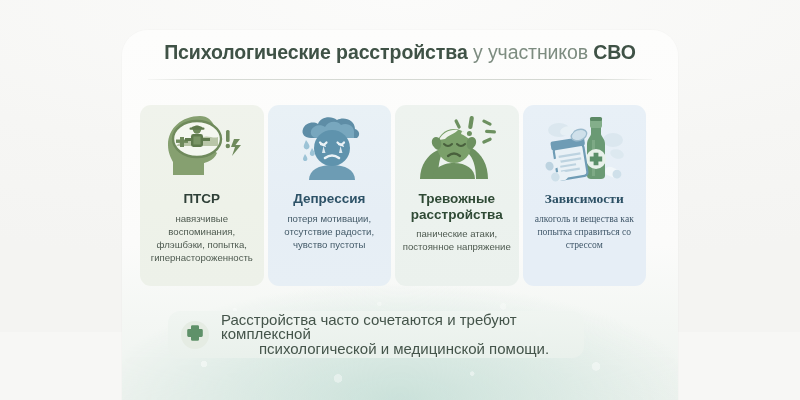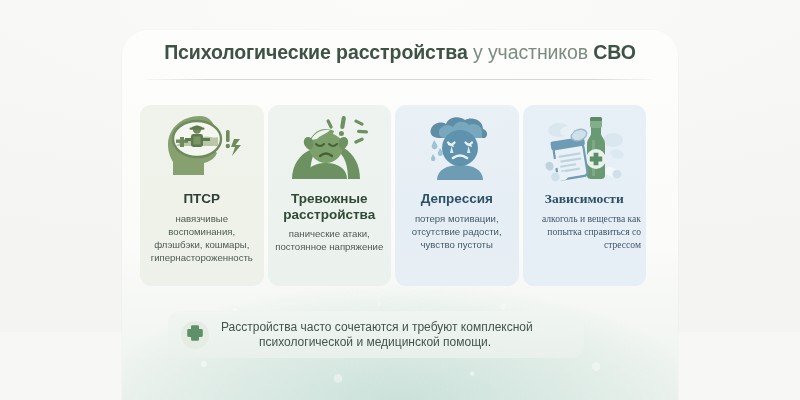--- a/index.html
+++ b/index.html
@@ -142,21 +142,21 @@
   .card-title.sky { color: #2c5064; }
   .card-desc {
     text-align: center;
     font-size: 9.6px;
     line-height: 13.2px;
     margin-top: 5px;
     padding: 0 5px;
     color: #4e5a50;
   }
   .card-desc.blue { color: #435a68; }
-  .card-desc.sky { color: #41586a; text-align: right; }
+  .card-desc.sky { color: #41586a; }
   
   .note {
     position: absolute;
     left: 168px;
     top: 311px;
     width: 416px;
     height: 47px;
     border-radius: 12px;
     background: linear-gradient(180deg, rgba(240,245,241,0.93) 0%, rgba(234,241,236,0.93) 100%);
     display: flex;
@@ -169,21 +169,21 @@
     margin-left: 13px;
     border-radius: 50%;
     background: #e5ece3;
     display: flex;
     align-items: center;
     justify-content: center;
   }
   .note-text {
     margin-left: 12px;
     margin-right: 10px;
-    font-size: 12px;
+    font-size: 15px;
     line-height: 14.6px;
     color: #44544a;
   }
   .note-text .l2 { display: block; margin-left: 38px; }
 </style>
 </head>
 <body>
 
 <div id="stage">
 
@@ -221,21 +221,52 @@
             <rect x="25" y="25" width="6" height="3" fill="#5f7a4d"></rect>
             <rect x="43" y="25" width="7" height="3" fill="#5f7a4d"></rect>
 
             <rect x="66" y="17" width="3.6" height="12" rx="1.5" fill="#6f8a5c"></rect>
             <circle cx="67.8" cy="33" r="2.2" fill="#6f8a5c"></circle>
             <path d="M74 26 L80 26 L75.5 32 L81 32 L72 43 L75 34 L71 34 Z" fill="#6f8a5c"></path>
           </svg>
         </span>
       </div>
       <div class="card-title">ПТСР</div>
-      <div class="card-desc">навязчивые воспоминания, флэшбэки, кошмары, гипернастороженность</div>
+      <div class="card-desc">навязчивые воспоминания, флэшбэки, попытка, гипернастороженность</div>
+    </div>
+
+    <div class="card card-blue">
+      <div class="card-icon">
+        <span>
+          <svg width="84" height="68" viewBox="0 0 84 68" aria-hidden="true">
+
+            <path d="M22 68 C22 58 32 53 45 53 C58 53 68 58 68 68 Z" fill="#6d9cb4"></path>
+
+            <path d="M24 26 C18 26 14 22 16 17 C18 11 26 9 31 12 C33 5 44 3 50 8 C57 4 68 8 68 17 C72 18 74 23 70 26 Z" fill="#5e8da6"></path>
+            <path d="M30 26 C26 26 23 23 24 19 C26 13 34 12 38 15 C41 9 50 8 54 13 C60 10 68 14 67 21 L67 26 Z" fill="#7cabc2" opacity="0.85"></path>
+
+            <circle cx="45" cy="36" r="18" fill="#5f93ad"></circle>
+
+            <path d="M33 31 C36 31 39 33 39 35 L33 33 Z" fill="#f1f6f9"></path>
+            <path d="M51 31 C54 31 57 33 57 35 L51 33 Z" fill="#f1f6f9"></path>
+            <path d="M33 30.5 Q36.5 34.5 39.5 30.5" stroke="#eaf2f6" stroke-width="2.2" fill="none" stroke-linecap="round"></path>
+            <path d="M50.5 30.5 Q54 34.5 57 30.5" stroke="#eaf2f6" stroke-width="2.2" fill="none" stroke-linecap="round"></path>
+            <path d="M36.5 34 L35 41 L38.5 41 Z" fill="#eaf2f6" opacity="0.9"></path>
+            <path d="M53.5 34 L52 41 L55.5 41 Z" fill="#eaf2f6" opacity="0.9"></path>
+
+            <path d="M38 46 Q45 41 52 46" stroke="#eaf2f6" stroke-width="2.6" fill="none" stroke-linecap="round"></path>
+
+            <path d="M19 28 C21 31 22.5 33 22.5 34.6 C22.5 36.2 21.2 37.4 19.6 37.4 C18 37.4 16.7 36.2 16.7 34.6 C16.7 33 18 31 19 28 Z" fill="#9cc3d6"></path>
+            <path d="M25 36 C26.6 38.6 27.8 40.2 27.8 41.6 C27.8 43 26.7 44 25.3 44 C23.9 44 22.8 43 22.8 41.6 C22.8 40.2 24 38.6 25 36 Z" fill="#9cc3d6"></path>
+            <path d="M18 42 C19.4 44.3 20.4 45.7 20.4 46.9 C20.4 48.1 19.4 49 18.2 49 C17 49 16 48.1 16 46.9 C16 45.7 17 44.3 18 42 Z" fill="#9cc3d6"></path>
+          </svg>
+        </span>
+      </div>
+      <div class="card-title blue">Депрессия</div>
+      <div class="card-desc blue">потеря мотивации, отсутствие радости, чувство пустоты</div>
     </div>
 
     <div class="card card-mint">
       <div class="card-icon">
         <span>
           <svg width="90" height="66" viewBox="0 0 90 66" aria-hidden="true">
 
             <path d="M8 66 C8 52 16 42 24 38 C27 36 30 39 29 43 C27 49 26 55 26 66 Z" fill="#6d9160"></path>
             <path d="M64 66 C64 53 61 45 56 40 C53 37 57 33 60 35 C70 41 76 52 76 66 Z" fill="#6d9160"></path>
             <path d="M20 66 C20 56 30 50 42 50 C54 50 63 56 63 66 Z" fill="#6d9160"></path>
@@ -257,51 +288,20 @@
             <circle cx="57.4" cy="20.4" r="2.5" fill="#6d9160"></circle>
             <rect x="70" y="8" width="10" height="3.2" rx="1.6" fill="#6d9160" transform="rotate(26 75 9.6)"></rect>
             <rect x="73" y="17" width="11" height="3.2" rx="1.6" fill="#6d9160" transform="rotate(3 78 18.6)"></rect>
             <rect x="70" y="26" width="10" height="3.2" rx="1.6" fill="#6d9160" transform="rotate(-24 75 27.6)"></rect>
             <rect x="44" y="6" width="3.2" height="10" rx="1.6" fill="#6d9160" transform="rotate(-26 45.6 11)"></rect>
           </svg>
         </span>
       </div>
       <div class="card-title green">Тревожные расстройства</div>
       <div class="card-desc">панические атаки, постоянное напряжение</div>
-    </div>
-
-    <div class="card card-blue">
-      <div class="card-icon">
-        <span>
-          <svg width="84" height="68" viewBox="0 0 84 68" aria-hidden="true">
-
-            <path d="M22 68 C22 58 32 53 45 53 C58 53 68 58 68 68 Z" fill="#6d9cb4"></path>
-
-            <path d="M24 26 C18 26 14 22 16 17 C18 11 26 9 31 12 C33 5 44 3 50 8 C57 4 68 8 68 17 C72 18 74 23 70 26 Z" fill="#5e8da6"></path>
-            <path d="M30 26 C26 26 23 23 24 19 C26 13 34 12 38 15 C41 9 50 8 54 13 C60 10 68 14 67 21 L67 26 Z" fill="#7cabc2" opacity="0.85"></path>
-
-            <circle cx="45" cy="36" r="18" fill="#5f93ad"></circle>
-
-            <path d="M33 31 C36 31 39 33 39 35 L33 33 Z" fill="#f1f6f9"></path>
-            <path d="M51 31 C54 31 57 33 57 35 L51 33 Z" fill="#f1f6f9"></path>
-            <path d="M33 30.5 Q36.5 34.5 39.5 30.5" stroke="#eaf2f6" stroke-width="2.2" fill="none" stroke-linecap="round"></path>
-            <path d="M50.5 30.5 Q54 34.5 57 30.5" stroke="#eaf2f6" stroke-width="2.2" fill="none" stroke-linecap="round"></path>
-            <path d="M36.5 34 L35 41 L38.5 41 Z" fill="#eaf2f6" opacity="0.9"></path>
-            <path d="M53.5 34 L52 41 L55.5 41 Z" fill="#eaf2f6" opacity="0.9"></path>
-
-            <path d="M38 46 Q45 41 52 46" stroke="#eaf2f6" stroke-width="2.6" fill="none" stroke-linecap="round"></path>
-
-            <path d="M19 28 C21 31 22.5 33 22.5 34.6 C22.5 36.2 21.2 37.4 19.6 37.4 C18 37.4 16.7 36.2 16.7 34.6 C16.7 33 18 31 19 28 Z" fill="#9cc3d6"></path>
-            <path d="M25 36 C26.6 38.6 27.8 40.2 27.8 41.6 C27.8 43 26.7 44 25.3 44 C23.9 44 22.8 43 22.8 41.6 C22.8 40.2 24 38.6 25 36 Z" fill="#9cc3d6"></path>
-            <path d="M18 42 C19.4 44.3 20.4 45.7 20.4 46.9 C20.4 48.1 19.4 49 18.2 49 C17 49 16 48.1 16 46.9 C16 45.7 17 44.3 18 42 Z" fill="#9cc3d6"></path>
-          </svg>
-        </span>
-      </div>
-      <div class="card-title blue">Депрессия</div>
-      <div class="card-desc blue">потеря мотивации, отсутствие радости, чувство пустоты</div>
     </div>
 
     <div class="card card-sky">
       <div class="card-icon">
         <span>
           <svg width="90" height="72" viewBox="0 0 90 72" aria-hidden="true">
 
             <ellipse cx="20" cy="20" rx="11" ry="7" fill="#dbe7ef"></ellipse>
             <ellipse cx="74" cy="30" rx="10" ry="7" fill="#dbe7ef"></ellipse>
 

